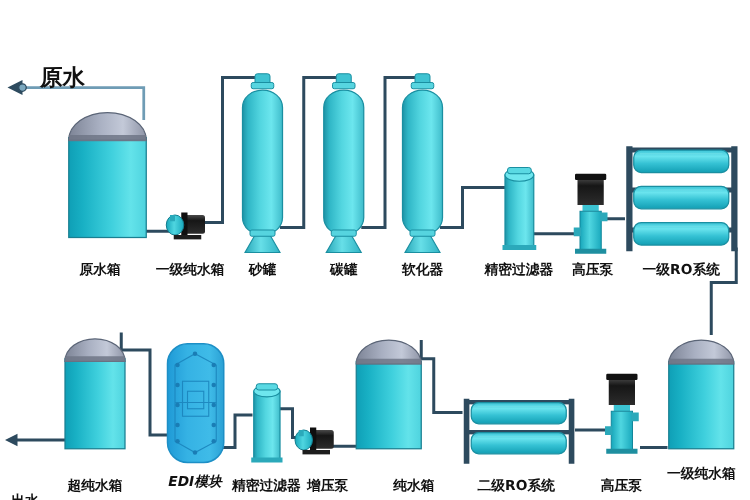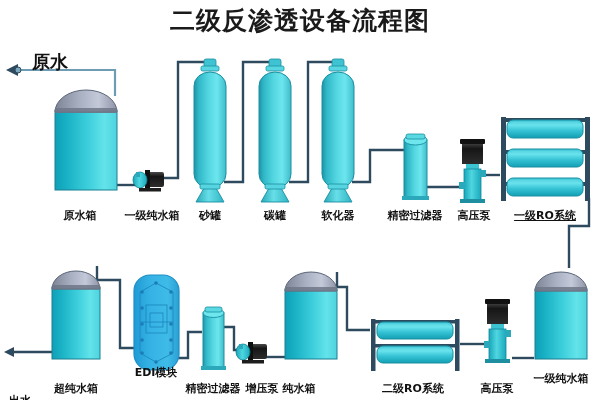--- a/index.html
+++ b/index.html
@@ -33,21 +33,20 @@
     font-size:18px;font-weight:bold;color:#111;
     white-space:nowrap;
     font-family:"DejaVu Sans","Liberation Sans",sans-serif;
   }
 </style>
 </head>
 <body>
 
 <div id="stage">
 
-  <div class="title">二级反渗透设备流程图</div>
 
   <svg width="600" height="400" viewBox="0 0 600 400">
     <defs>
       <linearGradient id="gTank" x1="0" y1="0" x2="1" y2="0">
         <stop offset="0%" stop-color="#0f9fb6"></stop>
         <stop offset="18%" stop-color="#18b0c4"></stop>
         <stop offset="55%" stop-color="#3fd0dd"></stop>
         <stop offset="80%" stop-color="#63e3ea"></stop>
         <stop offset="100%" stop-color="#4ed3de"></stop>
       </linearGradient>
@@ -307,25 +306,25 @@
 
   <div class="inlet-lbl" style="left:32px;top:50px;">原水</div>
 
   <div class="lbl" style="left:80px;top:208px;">原水箱</div>
   <div class="lbl" style="left:152px;top:208px;">一级纯水箱</div>
   <div class="lbl" style="left:210px;top:208px;">砂罐</div>
   <div class="lbl" style="left:275px;top:208px;">碳罐</div>
   <div class="lbl" style="left:338px;top:208px;">软化器</div>
   <div class="lbl" style="left:415px;top:208px;">精密过滤器</div>
   <div class="lbl" style="left:474px;top:208px;">高压泵</div>
-  <div class="lbl" style="left:545px;top:208px;text-decoration:underline;">一级RO系统</div>
+  <div class="lbl" style="left:545px;top:208px;">一级RO系统</div>
 
   <div class="lbl" style="left:20px;top:381px;margin-top:12px;">出水</div>
   <div class="lbl" style="left:76px;top:381px;">超纯水箱</div>
-  <div class="lbl" style="left:156px;top:365px;">EDI模块</div>
+  <div class="lbl" style="left:156px;top:378px;font-style:italic;">EDI模块</div>
   <div class="lbl" style="left:213px;top:381px;">精密过滤器</div>
   <div class="lbl" style="left:262px;top:381px;">增压泵</div>
-  <div class="lbl" style="left:299px;top:381px;">纯水箱</div>
+  <div class="lbl" style="left:331px;top:381px;">纯水箱</div>
   <div class="lbl" style="left:413px;top:381px;text-align:right;">二级RO系统</div>
   <div class="lbl" style="left:497px;top:381px;">高压泵</div>
   <div class="lbl" style="left:561px;top:371px;">一级纯水箱</div>
 
 </div>
 
 </body></html>

